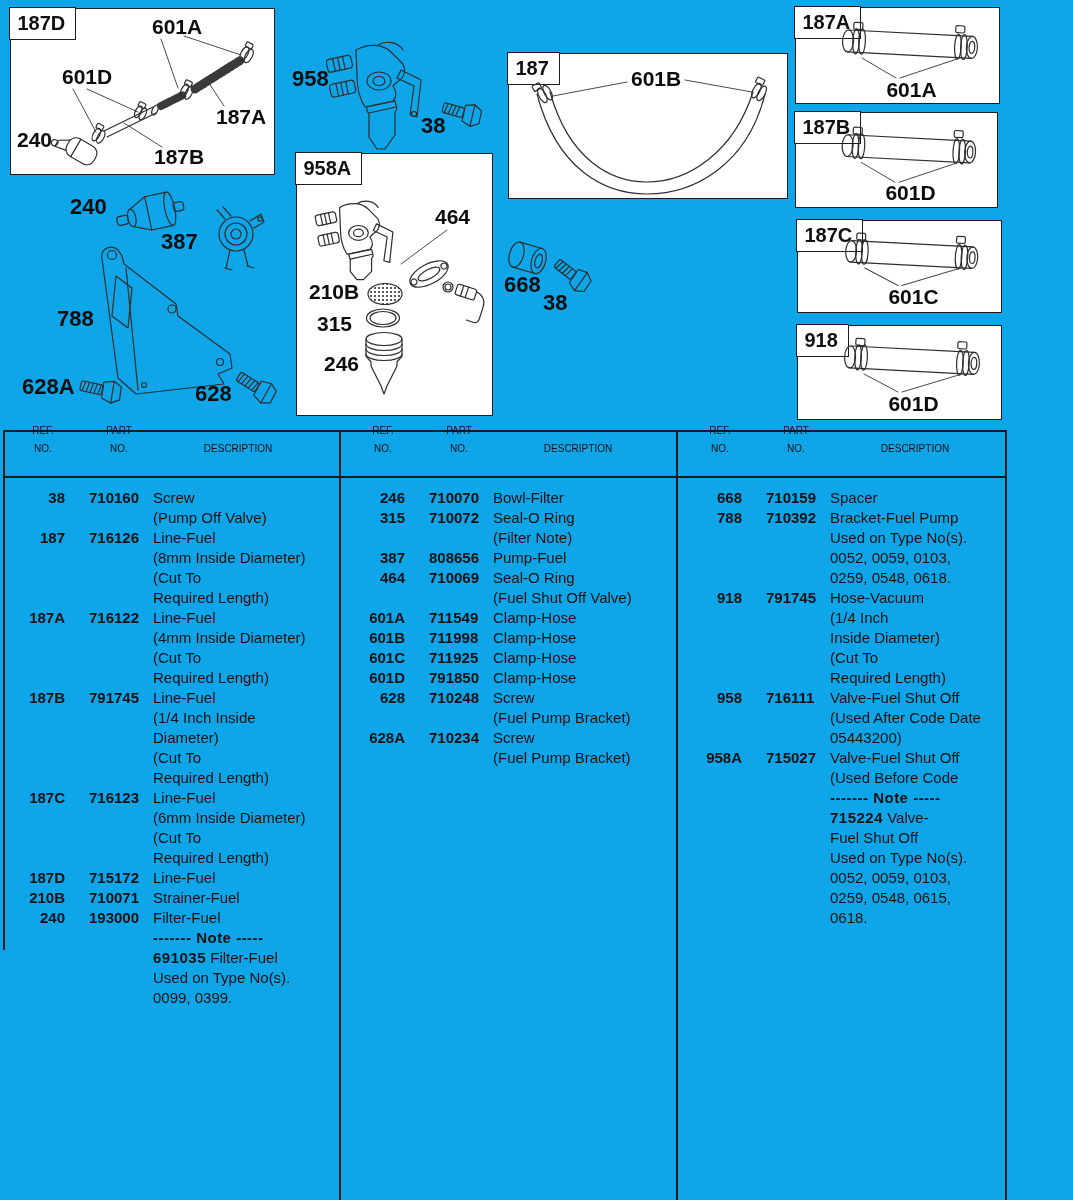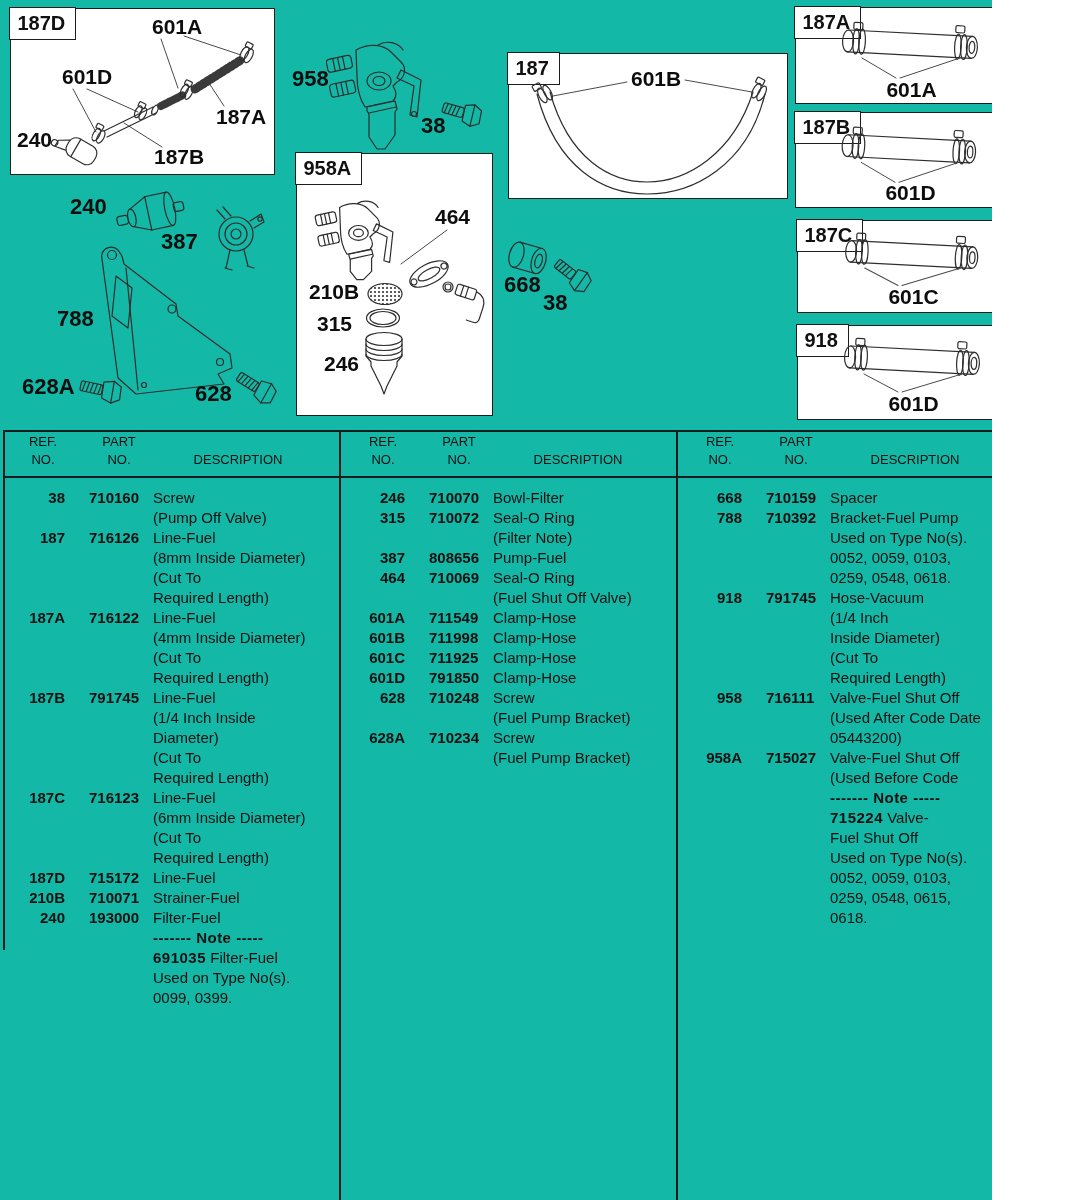--- a/index.html
+++ b/index.html
@@ -1,32 +1,32 @@
 <!DOCTYPE html>
 <html><head>
 <meta charset="utf-8">
 <style>
   html,body{margin:0;padding:0;background:#fff;}
-  .stage{position:relative;width:992px;height:1200px;background:#14b8a6;overflow:hidden;
+  .stage{position:relative;width:1073px;height:1200px;background:#0ea5e9;overflow:hidden;
          font-family:"Liberation Sans",sans-serif;color:#111;}
   
   .panel{position:absolute;border:1.6px solid #1c1c1c;background:#fff;box-sizing:border-box;}
   .tag{position:absolute;top:-1.6px;left:-1.6px;border:1.6px solid #1c1c1c;background:#fff;
        font-weight:bold;font-size:20px;line-height:1;padding:5px 10px 6px 7px;white-space:nowrap;}
   .callout{position:absolute;font-weight:bold;font-size:21px;line-height:1;white-space:nowrap;color:#0d0d0d;}
   .freelbl{position:absolute;font-weight:bold;font-size:22px;line-height:1;white-space:nowrap;color:#0d0d0d;}
   .art{position:absolute;}
   .art *{vector-effect:non-scaling-stroke;}
   svg{stroke:#2e2e2e;fill:none;stroke-width:1.2;stroke-linecap:round;stroke-linejoin:round;}
   svg .ldr{stroke:#4a4a4a;stroke-width:1;}
   svg .rib{stroke:#3a3a3a;}
   .hose-label{position:absolute;left:0;right:0;text-align:center;font-weight:bold;font-size:21px;color:#0d0d0d;}
   
   .tb-line{position:absolute;background:#1c1c1c;}
-  .hgroup{position:absolute;top:433px;height:42px;font-size:13px;}
+  .hgroup{position:absolute;top:422px;height:42px;font-size:10px;}
   .hc{position:absolute;text-align:center;line-height:18px;}
   .tcol{position:absolute;top:488px;font-size:15px;}
   .tline{position:relative;height:20px;line-height:20px;}
   .ref{position:absolute;left:0;width:60px;text-align:right;font-weight:bold;}
   .part{position:absolute;left:84px;font-weight:bold;}
   .desc{position:absolute;left:148px;white-space:nowrap;}
   .desc b{letter-spacing:.5px;}
 </style>
 </head>
 <body>

